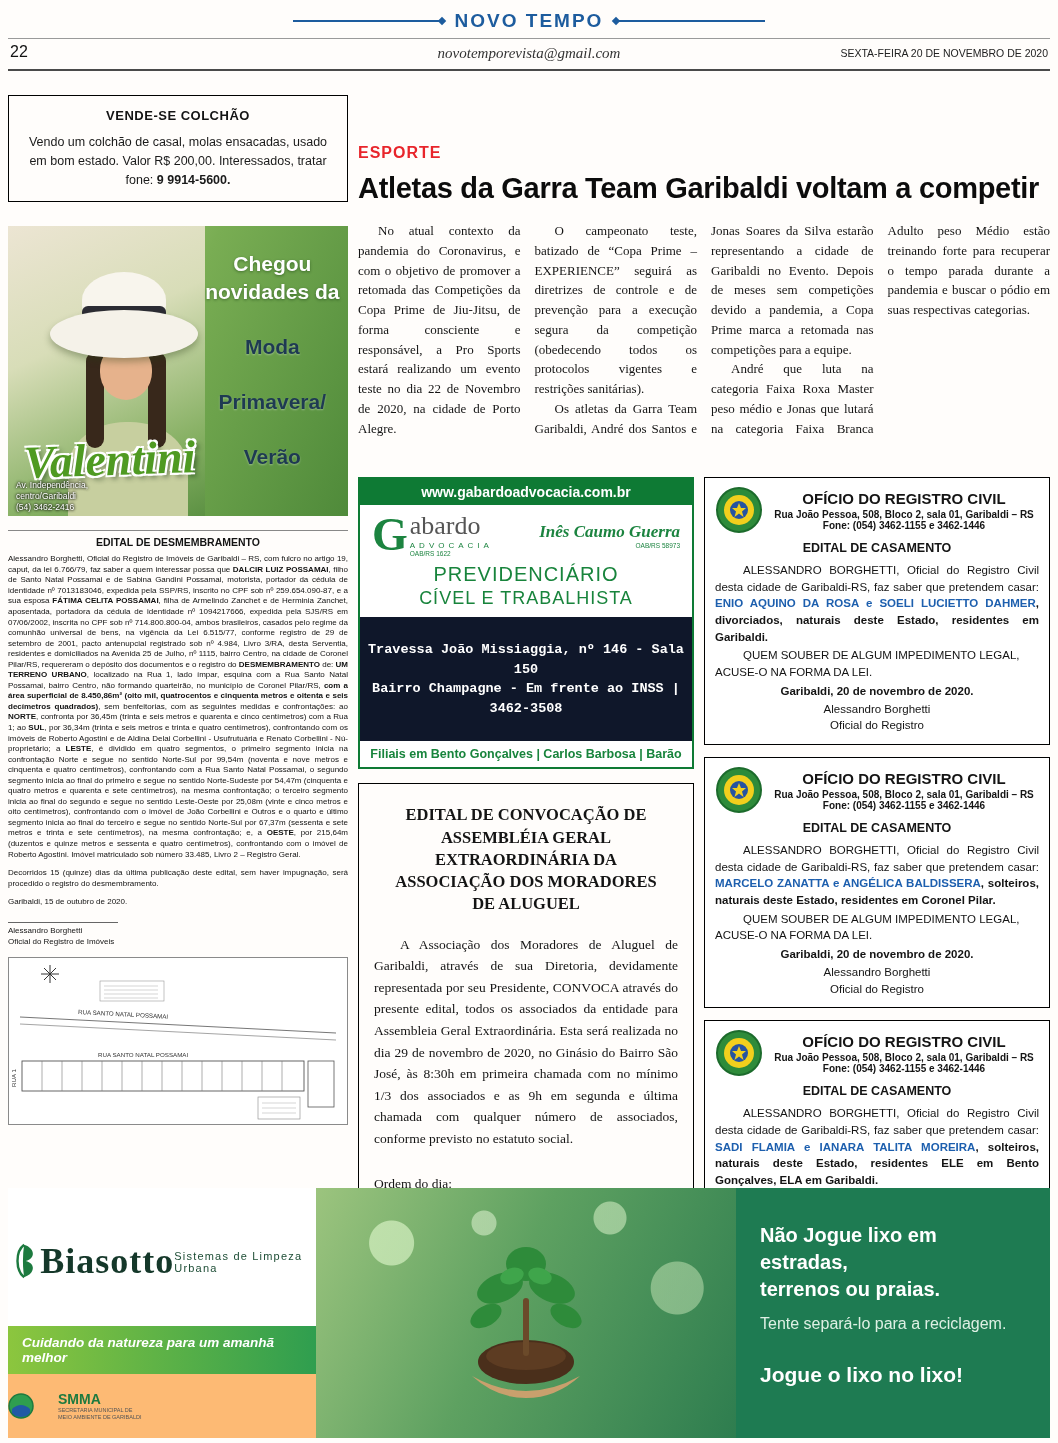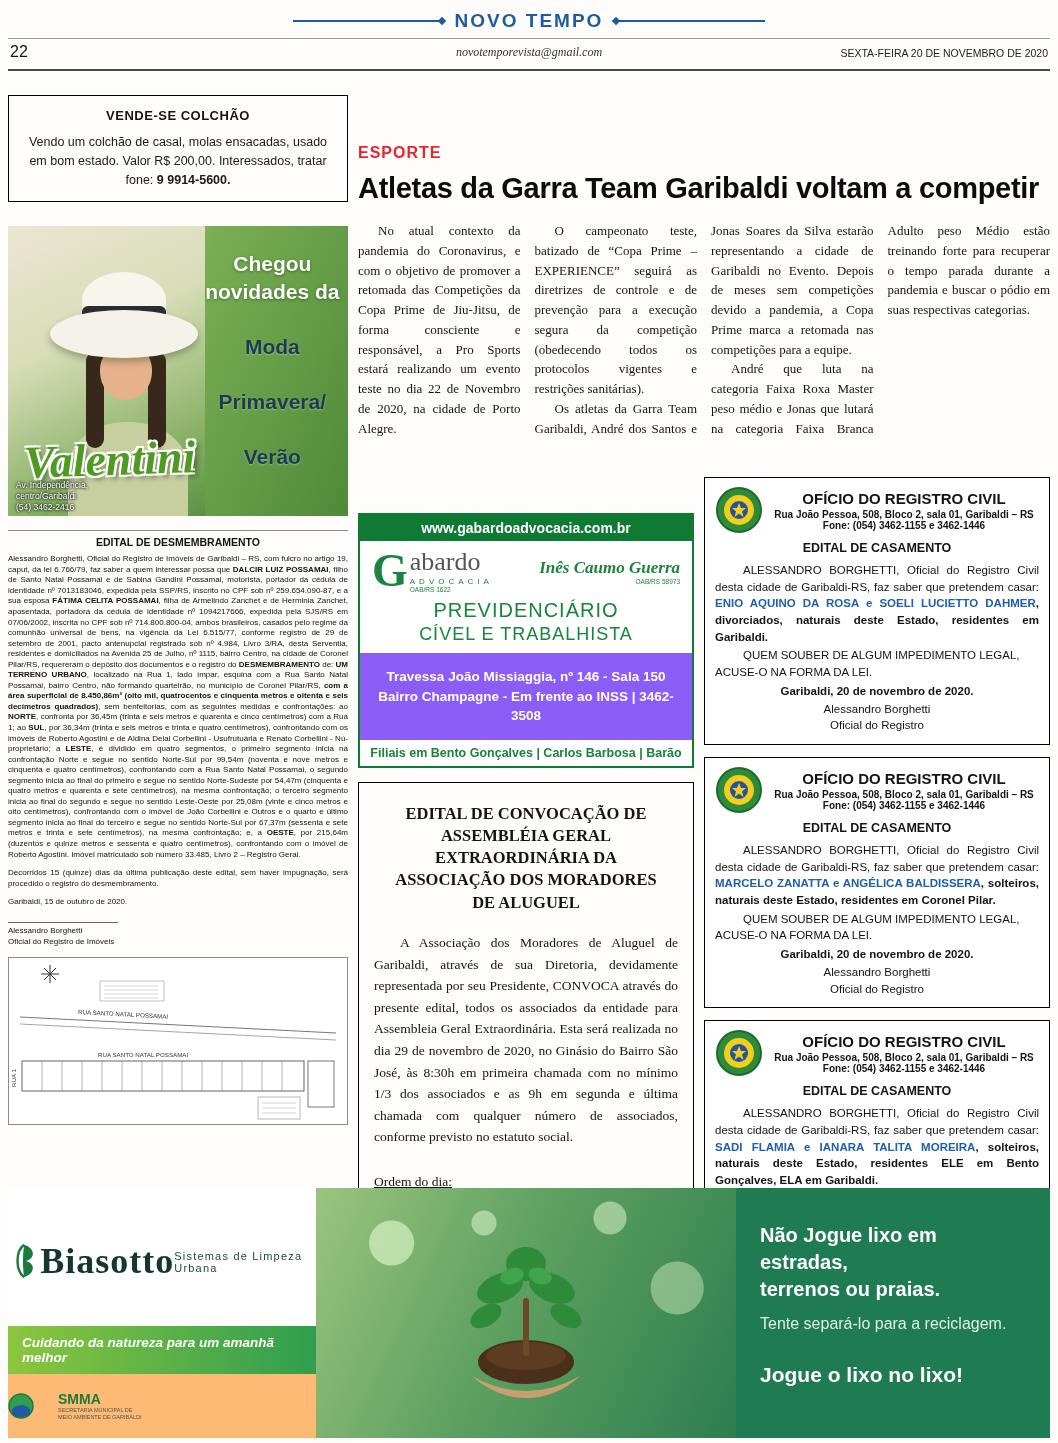--- a/index.html
+++ b/index.html
@@ -13,21 +13,21 @@
   
   .masthead { position:absolute; left:8px; right:8px; top:6px; }
   .mast-title-row { display:flex; align-items:center; justify-content:center; gap:12px; height:30px; }
   .orn { display:inline-block; width:150px; height:0; border-top:2px solid #1d5c9e; position:relative; }
   .orn::after { content:""; position:absolute; top:-4px; width:6px; height:6px; background:#1d5c9e; transform:rotate(45deg); }
   .orn.left::after { right:-2px; } .orn.right::after { left:-2px; }
   .mast-title { font-family:"Liberation Sans",sans-serif; font-weight:bold; font-size:19px; letter-spacing:2px; color:#1d5c9e; }
   .mast-rule-thin { border-top:1px solid #9a9a9a; margin-top:2px; }
   .mast-info { position:relative; height:24px; margin-top:2px; }
   .page-num { position:absolute; left:2px; top:2px; font-family:"Liberation Sans",sans-serif; font-weight:normal; font-size:16px; color:#111; }
-  .mast-email { position:absolute; left:0; right:0; top:4px; text-align:center; font-style:italic; font-size:12px; color:#333; }
+  .mast-email { position:absolute; left:0; right:0; top:4px; text-align:center; font-style:italic; font-size:15px; color:#333; }
   .mast-date { position:absolute; right:2px; top:6px; font-family:"Liberation Sans",sans-serif; font-size:10.5px; color:#222; }
   .mast-rule-thick { border-top:2px solid #4a4a4a; margin-top:4px; }
 
   
   .left-col { position:absolute; left:8px; top:95px; width:340px; }
 
   .vende-box { border:1.5px solid #000; padding:12px 10px; text-align:center; }
   .vende-title { font-family:"Liberation Sans",sans-serif; font-weight:bold; font-size:13px; letter-spacing:.5px; margin-bottom:10px; }
   .vende-body { font-family:"Liberation Sans",sans-serif; font-size:12.5px; line-height:1.5; color:#1a1a1a; }
 
@@ -62,39 +62,39 @@
 
   
   .main-col { position:absolute; left:358px; top:100px; width:692px; }
   .section-label { font-family:"Liberation Sans",sans-serif; font-weight:bold; font-size:16px; letter-spacing:1px; color:#e8252b;margin-top:44px; }
   .headline { font-family:"Liberation Sans",sans-serif; font-weight:bold; font-size:29px; letter-spacing:-.3px; color:#0c0c0c; margin:10px 0 16px 0; }
   .article-body { column-count:4; column-gap:14px; height:246px; overflow:hidden;
     font-size:13px; line-height:1.52; text-align:justify; }
   .article-body p { text-indent:20px; }
 
   .below-row { display:flex; gap:10px; margin-top:10px; align-items:flex-start; }
-  .center-sub { width:336px; flex:0 0 336px;margin-top:36px; }
+  .center-sub { width:336px; flex:0 0 336px; }
   .right-sub  { width:346px; flex:0 0 346px; }
 
   
   .gabardo { border:2px solid #0e7a34; background:#fff; text-align:center; }
   .gab-url { background:#0e7a34; color:#fff; font-family:"Liberation Sans",sans-serif; font-weight:bold; font-size:14px; padding:5px 0; }
   .gab-mid { display:flex; justify-content:space-between; align-items:center; padding:8px 12px 2px 12px; }
   .gab-logo { text-align:left; display:flex; align-items:center; }
   .gab-g { font-family:"Liberation Serif",serif; font-size:46px; font-weight:bold; color:#1c8440; line-height:.9; }
   .gab-rest { display:flex; flex-direction:column; margin-left:2px; }
   .gab-name { font-family:"Liberation Serif",serif; font-size:26px; color:#555; line-height:1; }
   .gab-adv { font-family:"Liberation Sans",sans-serif; font-size:8px; letter-spacing:4px; color:#1c8440; margin-top:2px; }
   .gab-oab { font-family:"Liberation Sans",sans-serif; font-size:6.5px; color:#1c8440; }
   .gab-lawyer { text-align:right; }
   .gab-lawyer-name { font-family:"Liberation Serif",serif; font-style:italic; font-weight:bold; font-size:17px; color:#1c8440; }
   .gab-lawyer-oab { font-family:"Liberation Sans",sans-serif; font-size:6.5px; color:#1c8440; }
   .gab-serv1 { font-family:"Liberation Sans",sans-serif; font-size:20px; color:#18843c; letter-spacing:1px; margin-top:4px; }
   .gab-serv2 { font-family:"Liberation Sans",sans-serif; font-size:18px; color:#18843c; letter-spacing:1px; margin:2px 0 8px 0; }
-  .gab-addr { background:#8b5cf6; color:#fff; font-family:Liberation Sans, sans-serif; font-weight:bold; font-size:13.5px; line-height:1.45; padding:14px 4px; }
+  .gab-addr { background:#0f172a; color:#fff; font-family:Liberation Mono, monospace; font-weight:bold; font-size:13.5px; line-height:1.45; padding:23px 4px; }
   .gab-branches { color:#18843c; font-family:"Liberation Sans",sans-serif; font-weight:bold; font-size:12.5px; padding:6px 0; }
 
   
   .convoc { border:1.5px solid #000; margin-top:14px; padding:16px 15px; min-height:468px; }
   .convoc-title { text-align:center; font-weight:bold; font-size:16.5px; line-height:1.35; margin:4px auto 18px auto; width:92%; }
   .convoc-body { font-size:13.5px; line-height:1.6; text-align:justify; text-indent:26px; }
   .convoc-ordem-label { margin-top:26px; font-size:13.5px; text-decoration:underline; }
   .convoc-item { font-size:13.5px; line-height:1.5; margin-top:4px; }
   .convoc-sig { margin-top:26px; text-align:center; padding-left:32%; font-size:13.5px; line-height:1.5; }
 

